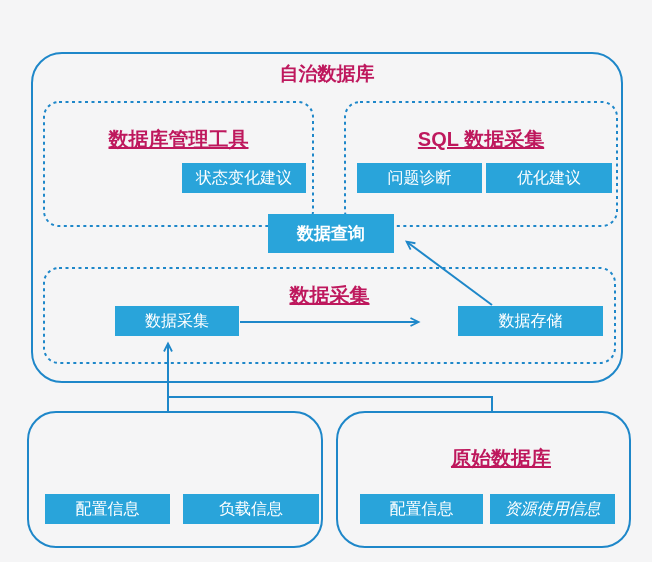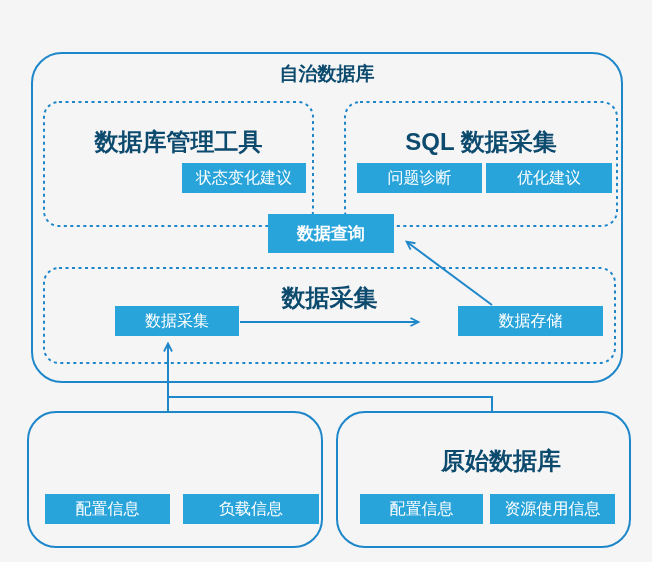--- a/index.html
+++ b/index.html
@@ -2,24 +2,24 @@
 <html><head>
 <meta charset="utf-8">
 <style>
   html,body{margin:0;padding:0;background:#f5f5f6;}
   .canvas{
     position:relative;width:652px;height:562px;background:#f5f5f6;overflow:hidden;
     font-family:"Liberation Sans","DejaVu Sans",sans-serif;
   }
   .overlay{position:absolute;left:0;top:0;width:652px;height:562px;}
   .lbl{
-    position:absolute;color:#0c4a6e;font-weight:bold;white-space:nowrap;
+    position:absolute;color:#be185d;font-weight:bold;white-space:nowrap;
     text-align:center;
   }
-  .group-title{font-size:24px;}
+  .group-title{font-size:20px;text-decoration:underline;}
   .outer-title{font-size:19px;}
   .node{
     position:absolute;background:#29a4da;color:#ffffff;font-size:16px;
     text-align:center;white-space:nowrap;overflow:hidden;
   }
   .node.small{height:30px;line-height:30px;}
   .node.big{height:39px;line-height:39px;font-size:17px;font-weight:bold;}
   
   #title-outer{left:32px;top:61px;width:590px;}
   #title-dbtools{left:44px;top:126px;width:269px;}
@@ -30,21 +30,21 @@
   #btn-sys{left:56px;top:163px;width:122px;}
   #btn-state{left:182px;top:163px;width:124px;}
   #btn-issue{left:357px;top:163px;width:125px;}
   #btn-opt{left:486px;top:163px;width:126px;}
   #btn-query{left:268px;top:214px;width:126px;}
   #btn-collect{left:115px;top:306px;width:124px;}
   #btn-store{left:426px;top:306px;width:145px;margin-left:32px;}
   #btn-hw-config{left:45px;top:494px;width:125px;}
   #btn-hw-load{left:183px;top:494px;width:136px;}
   #btn-src-config{left:360px;top:494px;width:123px;}
-  #btn-src-res{left:490px;top:494px;width:125px;}
+  #btn-src-res{left:490px;top:494px;width:125px;font-style:italic;}
 </style>
 </head>
 <body>
 
 <div class="canvas">
 
   <svg class="overlay" viewBox="0 0 652 562">
     <defs>
       <marker id="arrowhead" markerWidth="12" markerHeight="12" refX="8.5" refY="5" orient="auto" markerUnits="userSpaceOnUse">
         <path d="M1,1 L9,5 L1,9" fill="none" stroke="#1e87c9" stroke-width="1.8"></path>

